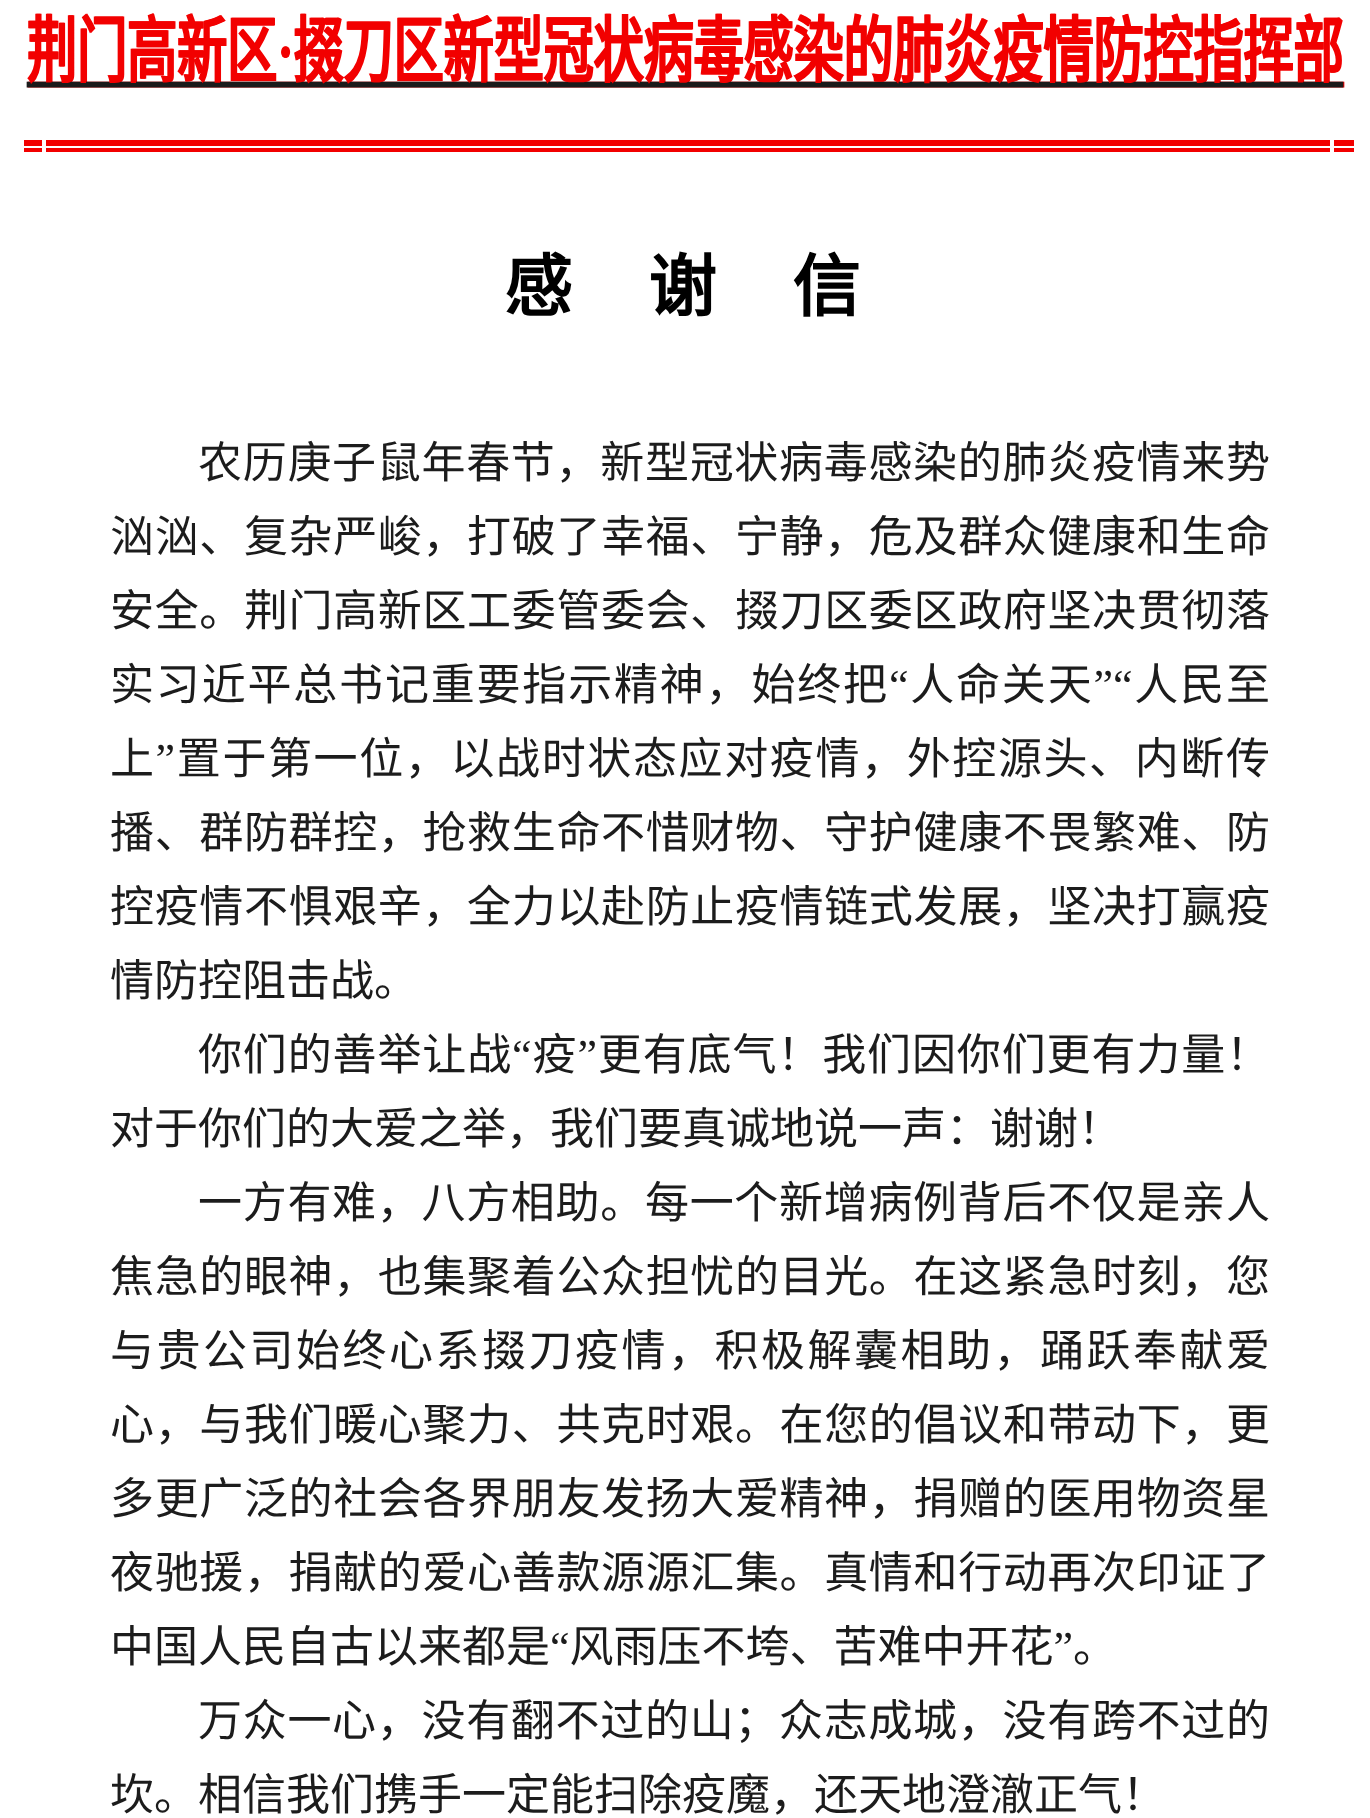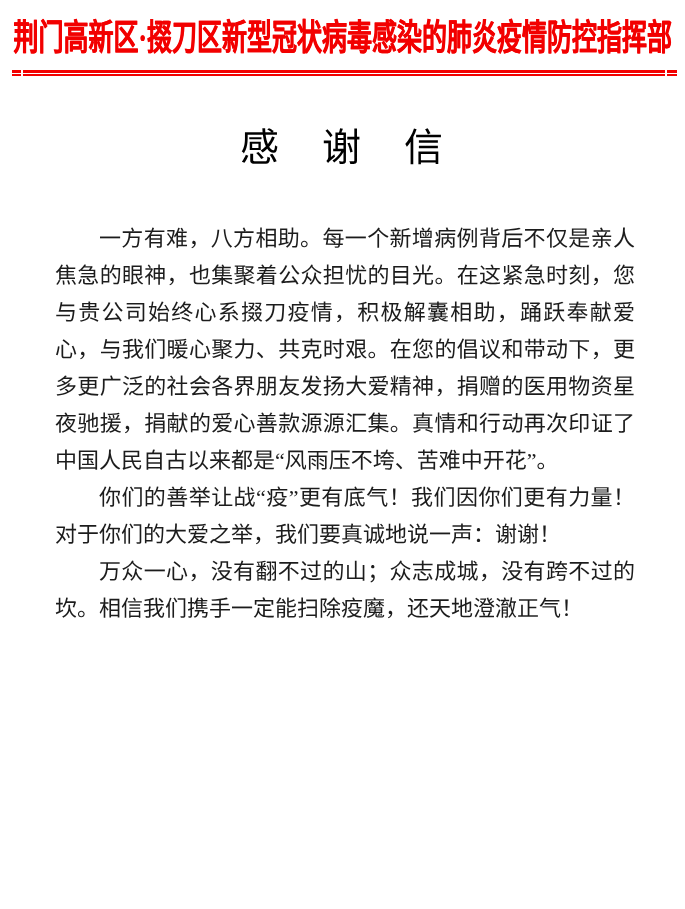--- a/index.html
+++ b/index.html
@@ -15,22 +15,23 @@
     width: 685px;
     height: 909px;
     background: #ffffff;
     position: relative;
   }
   
   .org-header {
     height: 60px;
     margin-top: 4px;
     display: flex;
-    align-items: center;
+    align-items: flex-start;
     justify-content: center;
+    text-decoration: underline;
   }
   .org-header .org-title-text {
     color: #f20000;
     font-size: 25px;
     font-weight: bold;
     letter-spacing: 0px;
     white-space: nowrap;
     transform: scaleY(1.45);
     transform-origin: center;
     text-shadow: 0.5px 0 0 #f20000;
@@ -52,22 +53,22 @@
     width: 2px;
     height: 100%;
     background: #ffffff;
   }
   .red-divider .line-break.left  { left: 9px; }
   .red-divider .line-break.right { right: 10px; }
   
   .letter-title {
     margin-top: 40px;
     text-align: center;
-    font-size: 39px;
-    font-weight: normal;
+    font-size: 34px;
+    font-weight: bold;
     color: #000000;
     letter-spacing: 2px;
     white-space: nowrap;
   }
   
   .letter-body {
     margin-top: 48px;
     padding: 0 50px 0 55px;
     font-size: 22px;
     line-height: 37px;
@@ -91,18 +92,19 @@
   </div>
 
   <div class="red-divider">
     <span class="line-break left"></span>
     <span class="line-break right"></span>
   </div>
 
   <div class="letter-title">感　谢　信</div>
 
   <div class="letter-body">
+    <p>农历庚子鼠年春节，新型冠状病毒感染的肺炎疫情来势汹汹、复杂严峻，打破了幸福、宁静，危及群众健康和生命安全。荆门高新区工委管委会、掇刀区委区政府坚决贯彻落实习近平总书记重要指示精神，始终把“人命关天”“人民至上”置于第一位，以战时状态应对疫情，外控源头、内断传播、群防群控，抢救生命不惜财物、守护健康不畏繁难、防控疫情不惧艰辛，全力以赴防止疫情链式发展，坚决打赢疫情防控阻击战。</p>
+    <p>你们的善举让战“疫”更有底气！我们因你们更有力量！对于你们的大爱之举，我们要真诚地说一声：谢谢！</p>
     <p>一方有难，八方相助。每一个新增病例背后不仅是亲人焦急的眼神，也集聚着公众担忧的目光。在这紧急时刻，您与贵公司始终心系掇刀疫情，积极解囊相助，踊跃奉献爱心，与我们暖心聚力、共克时艰。在您的倡议和带动下，更多更广泛的社会各界朋友发扬大爱精神，捐赠的医用物资星夜驰援，捐献的爱心善款源源汇集。真情和行动再次印证了中国人民自古以来都是“风雨压不垮、苦难中开花”。</p>
-    <p>你们的善举让战“疫”更有底气！我们因你们更有力量！对于你们的大爱之举，我们要真诚地说一声：谢谢！</p>
     <p>万众一心，没有翻不过的山；众志成城，没有跨不过的坎。相信我们携手一定能扫除疫魔，还天地澄澈正气！</p>
   </div>
 
 </div>
 
 </body></html>

